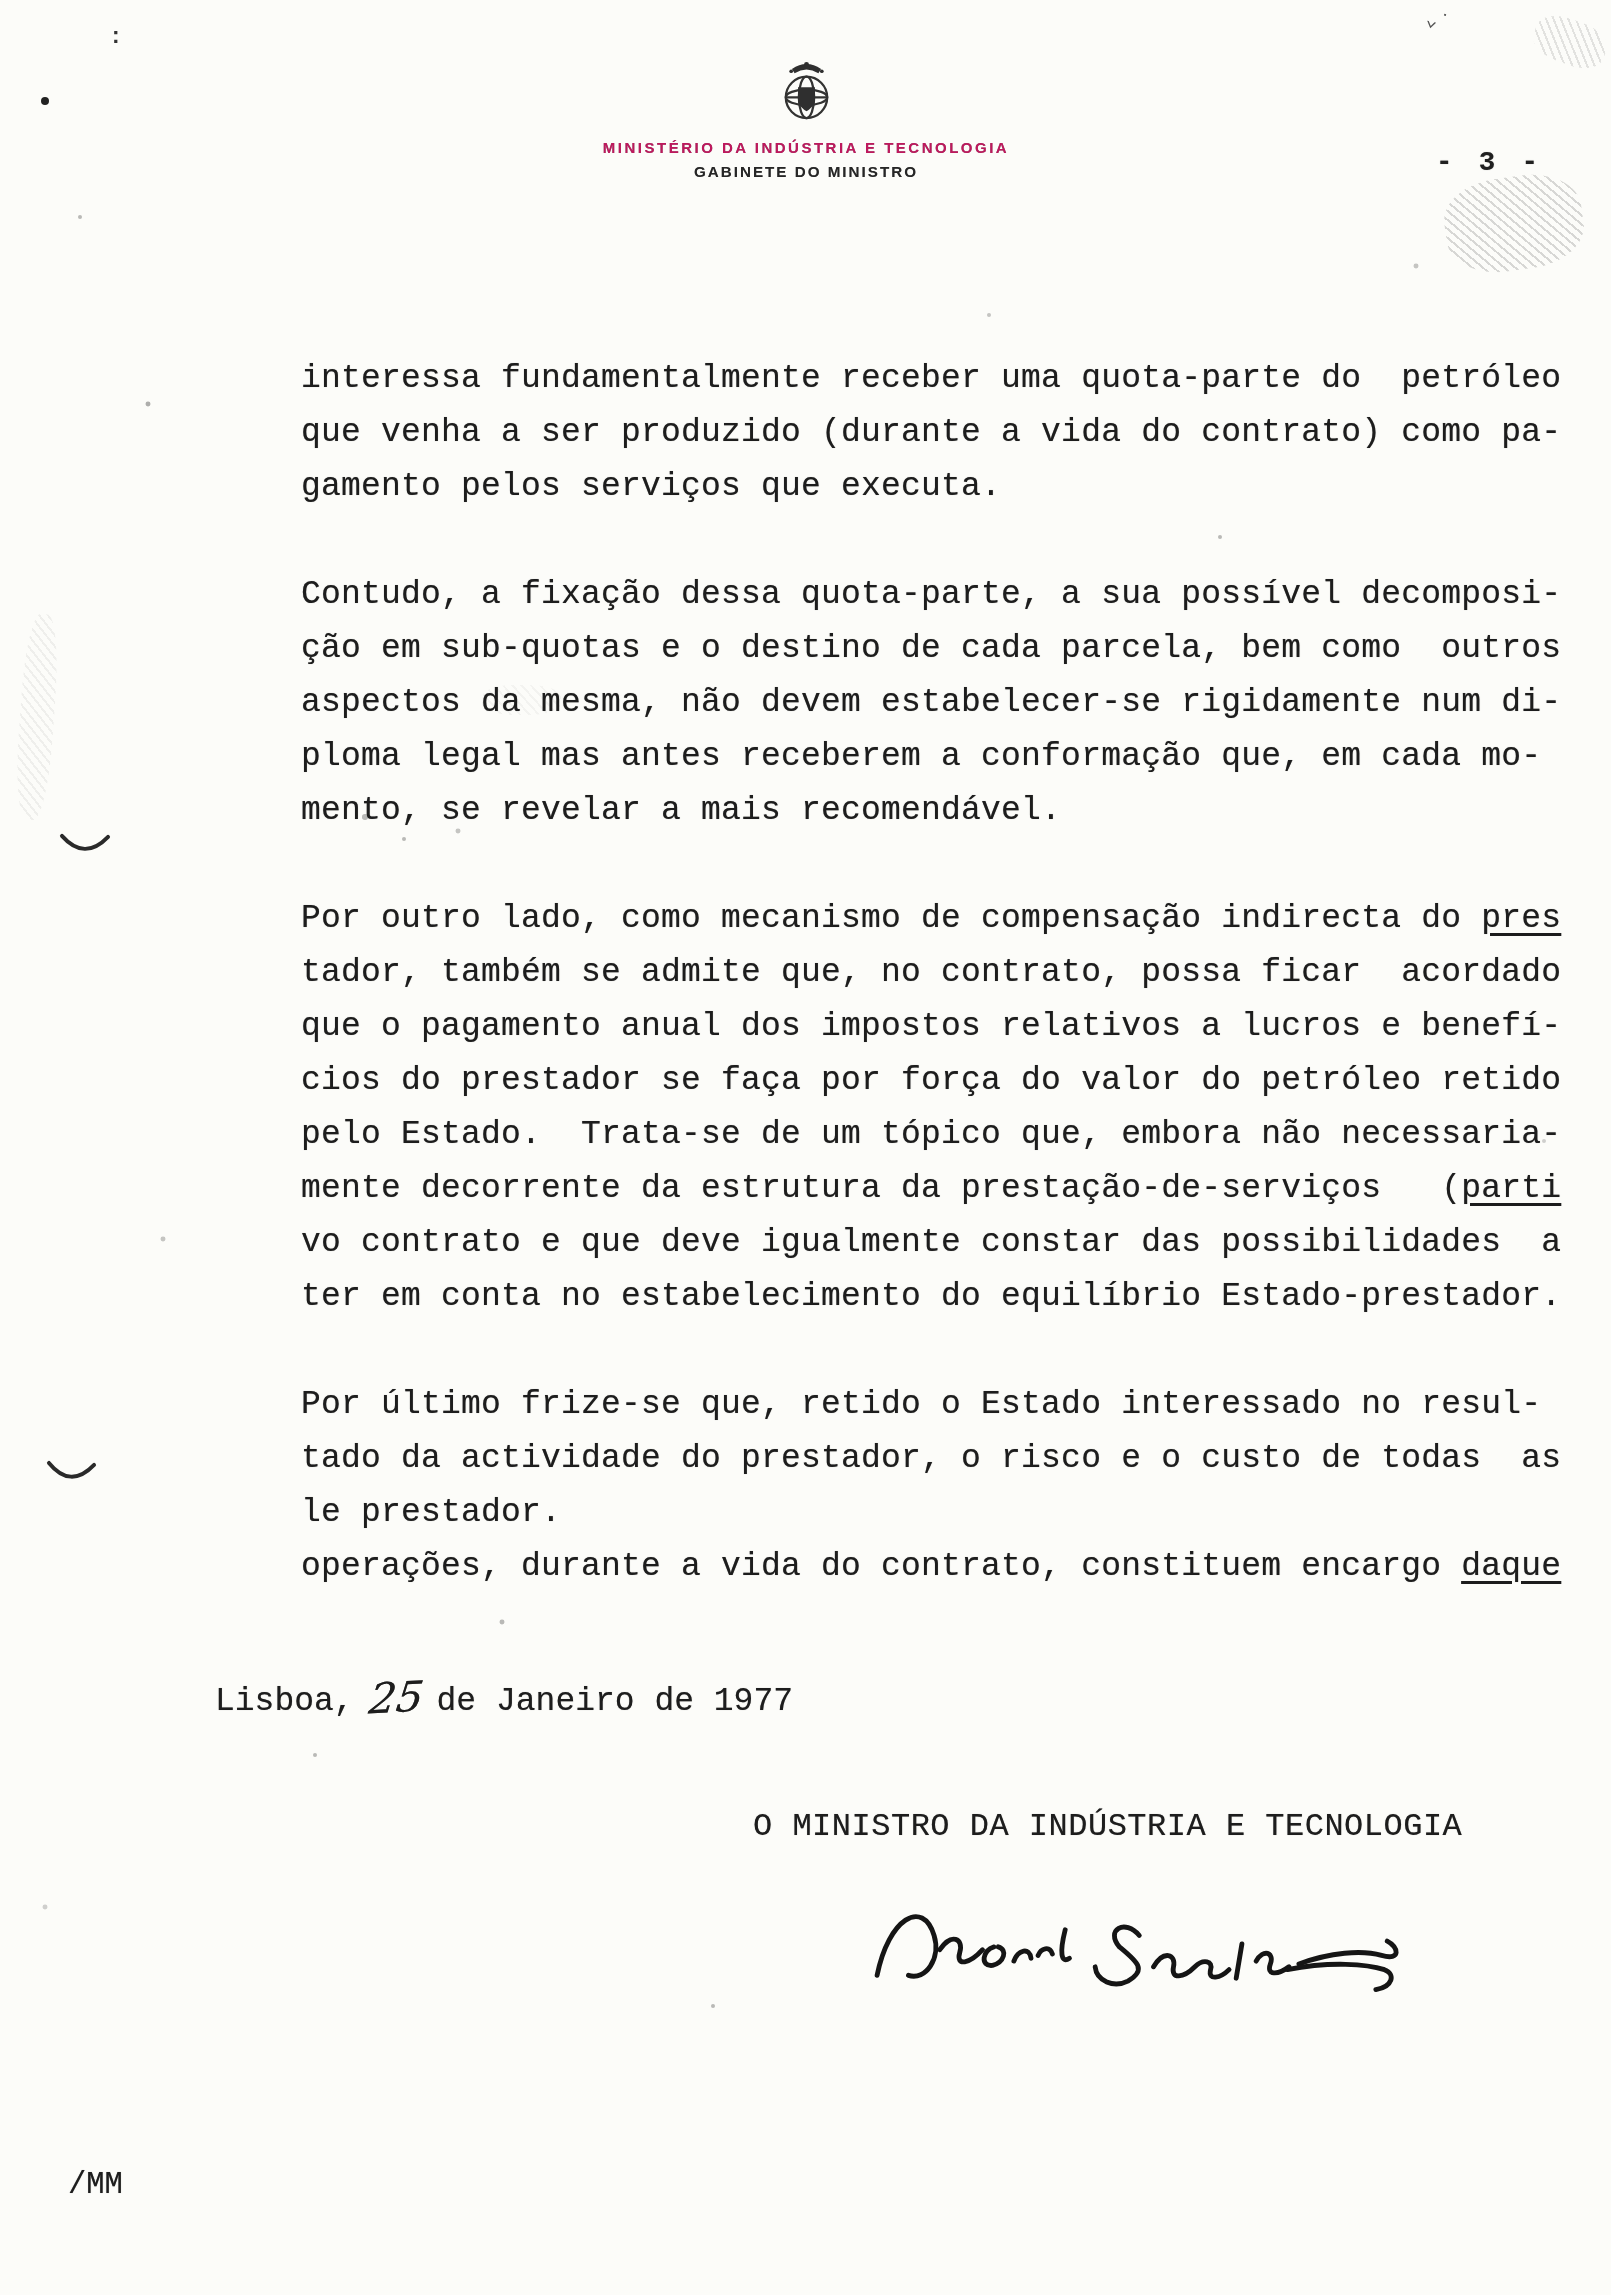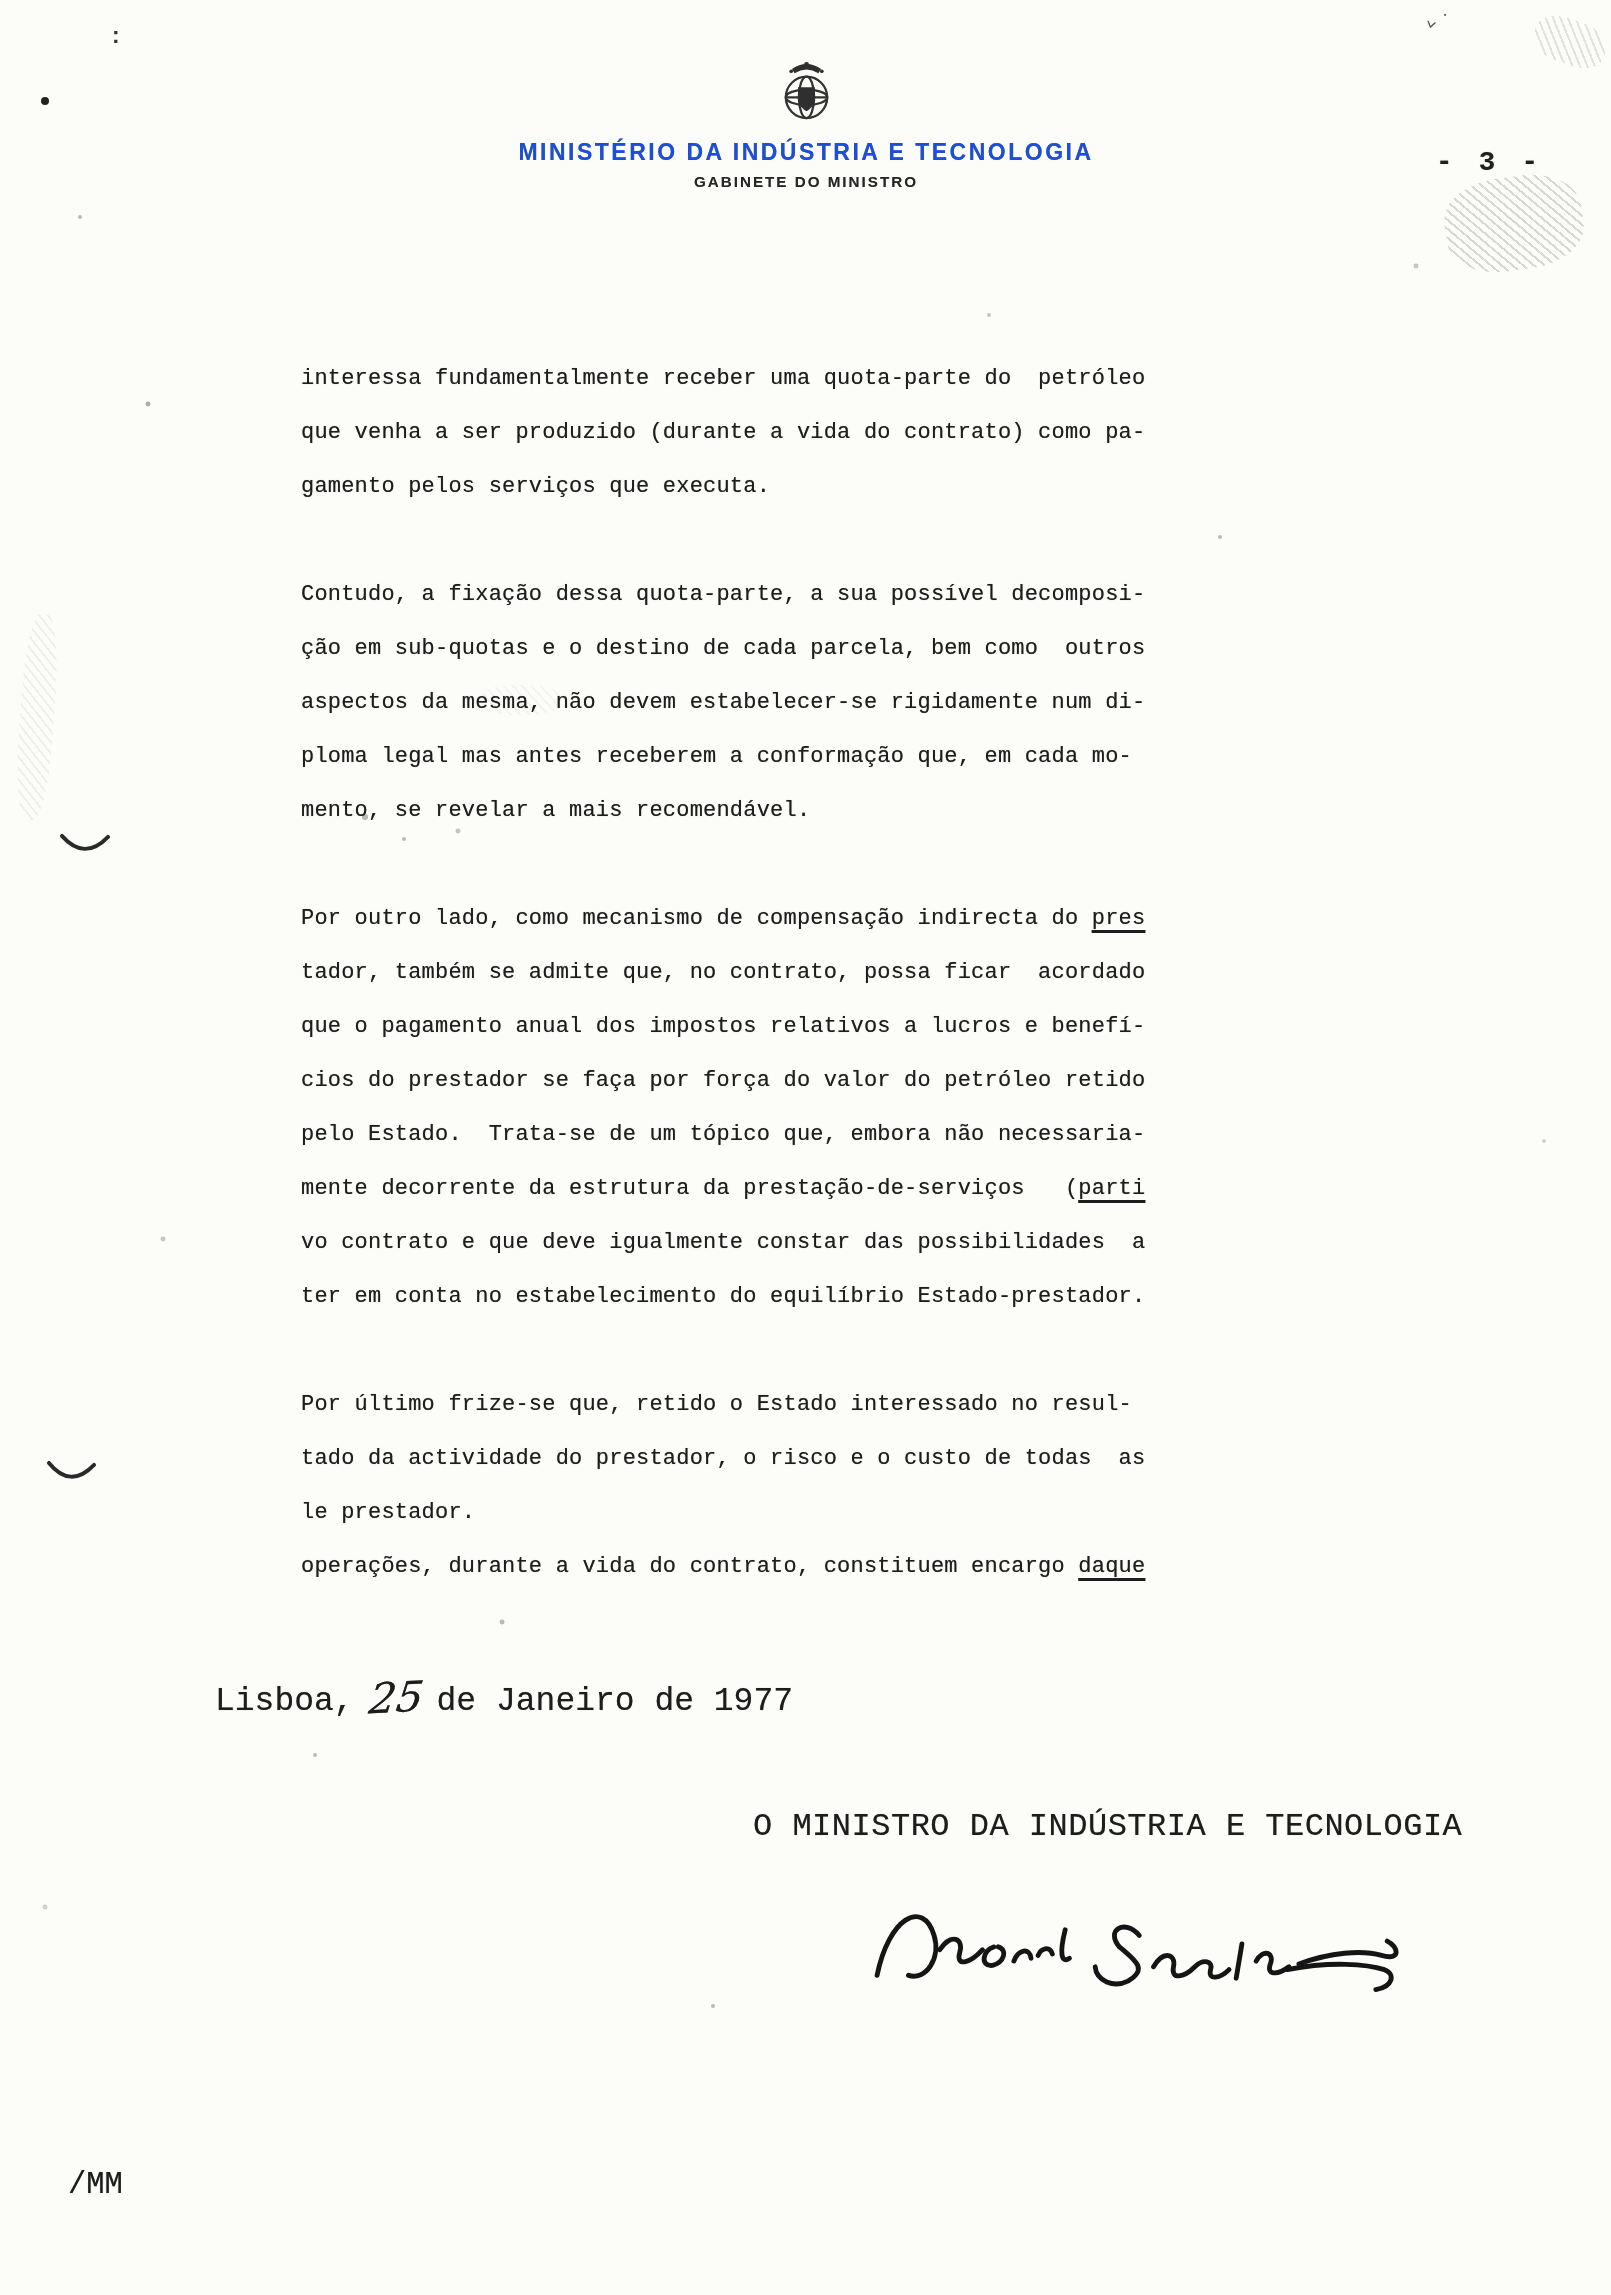--- a/index.html
+++ b/index.html
@@ -12,43 +12,43 @@
     font-family:"Liberation Mono", monospace;
     overflow:hidden;
   }
 
   
   .header { position:absolute; top:59px; left:0; width:100%; text-align:center; }
   .emblem { display:inline-block; width:79px; height:69px; opacity:.92; }
   .ministry {
     margin-top:8.8px;
     font-family:"Liberation Sans", sans-serif;
-    font-weight:700; font-size:23px; letter-spacing:2.5px;
-    color:#1d4ed8; text-shadow:0 0 0.5px rgba(0,0,0,.45);
+    font-weight:700; font-size:15px; letter-spacing:2.5px;
+    color:#be185d; text-shadow:0 0 0.5px rgba(0,0,0,.45);
   }
   .office {
     margin-top:6.9px;
     font-family:"Liberation Sans", sans-serif;
     font-weight:700; font-size:15.2px; letter-spacing:2px;
     color:#262626; text-shadow:0 0 0.5px rgba(0,0,0,.35);
   }
   .page-number {
     position:absolute; top:147px; right:69px;
     font-size:27.5px; letter-spacing:4.9px; font-weight:700;
     color:#202020; text-shadow:0 0 1px rgba(0,0,0,.35);
   }
 
   
   .letter-body {
     position:absolute; left:301px; top:352px; width:1307px;
   }
   .para { margin-bottom:54px; }
   .line {
     white-space:pre;
-    font-size:22px; line-height:54px;
+    font-size:33px; line-height:54px;
     letter-spacing:0.2px;
     text-shadow:0 0 0.7px rgba(0,0,0,.5);
   }
   .u {
     text-decoration:underline;
     text-decoration-thickness:2.5px;
     text-underline-offset:5.9px;
   }
 
   

